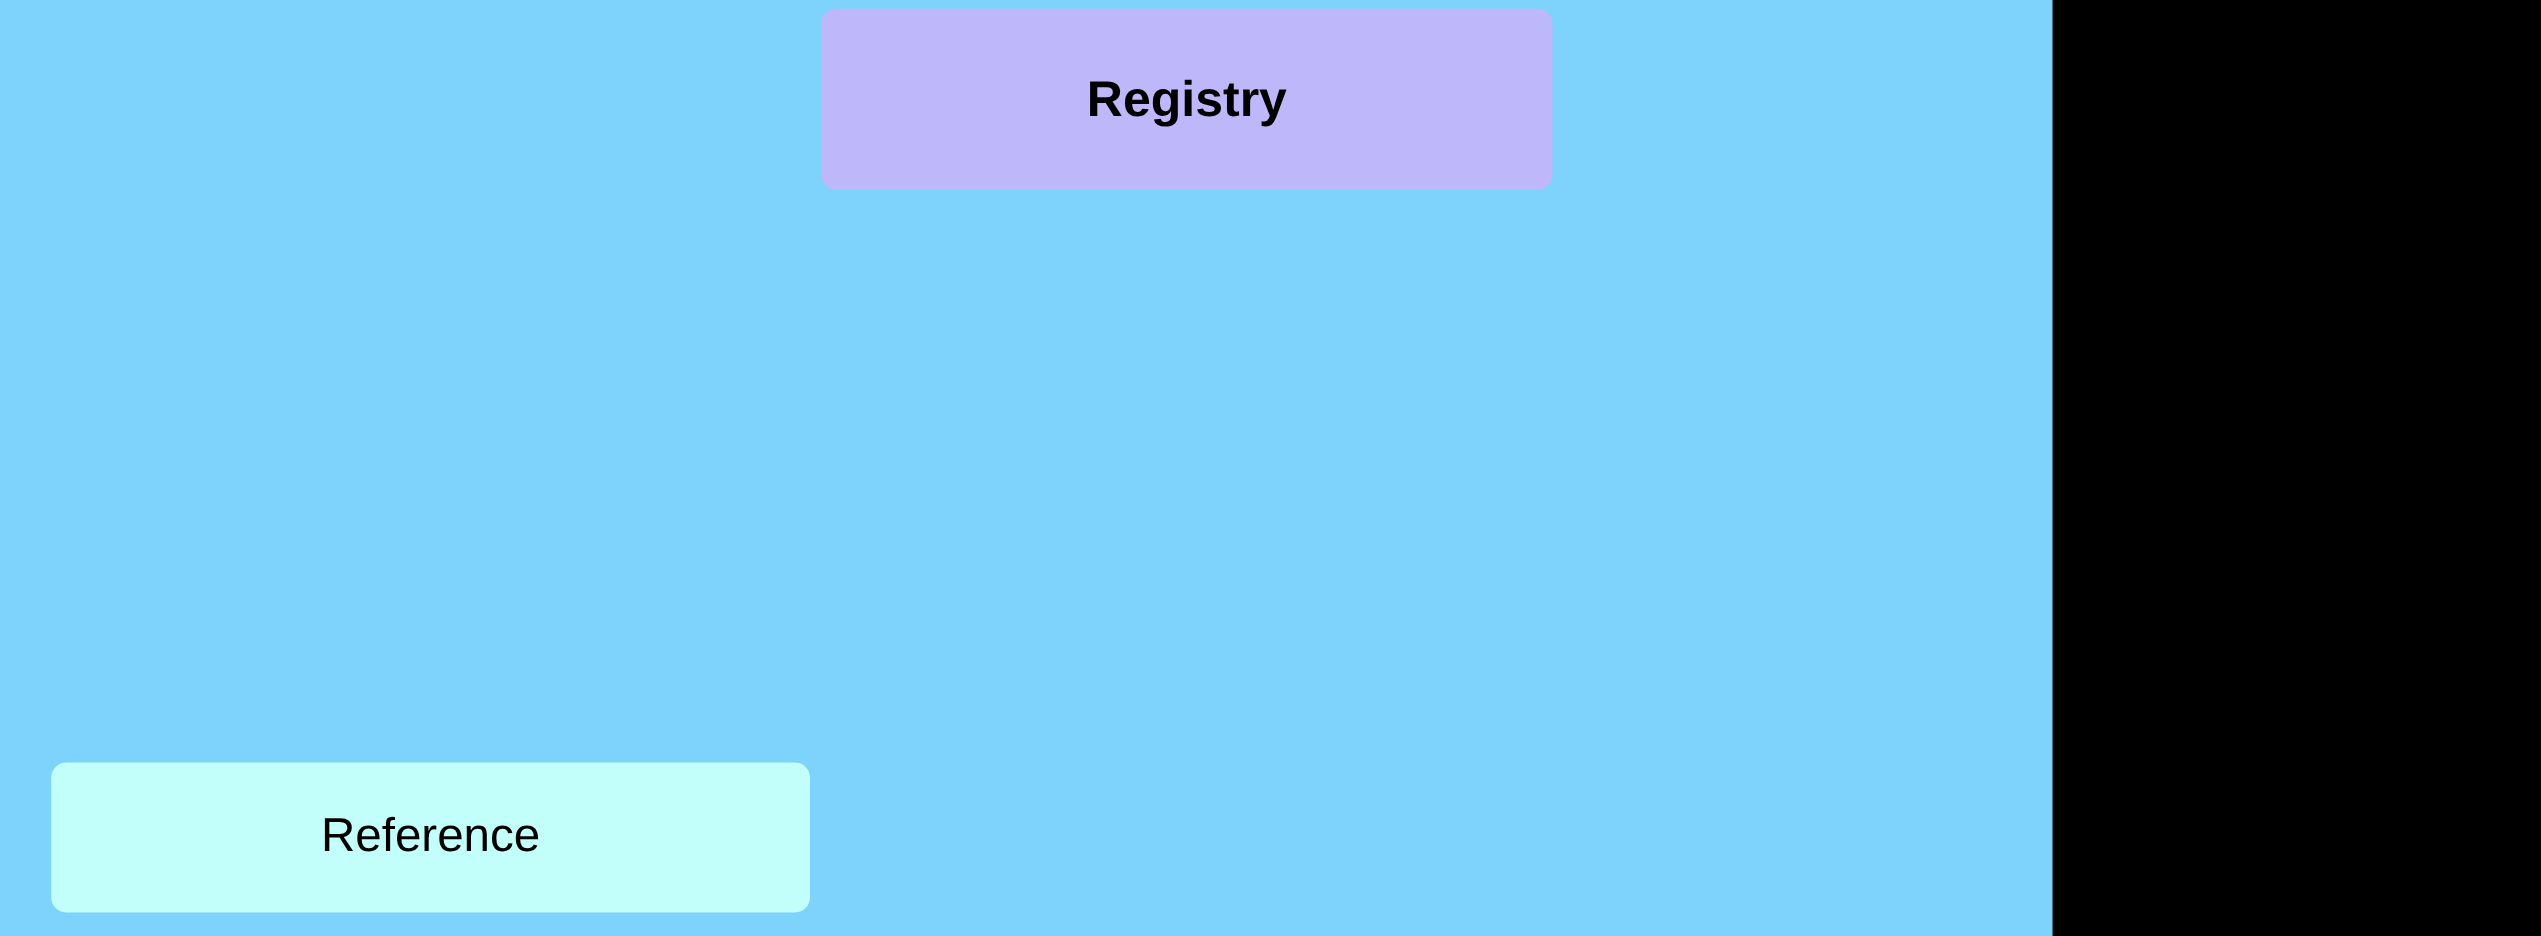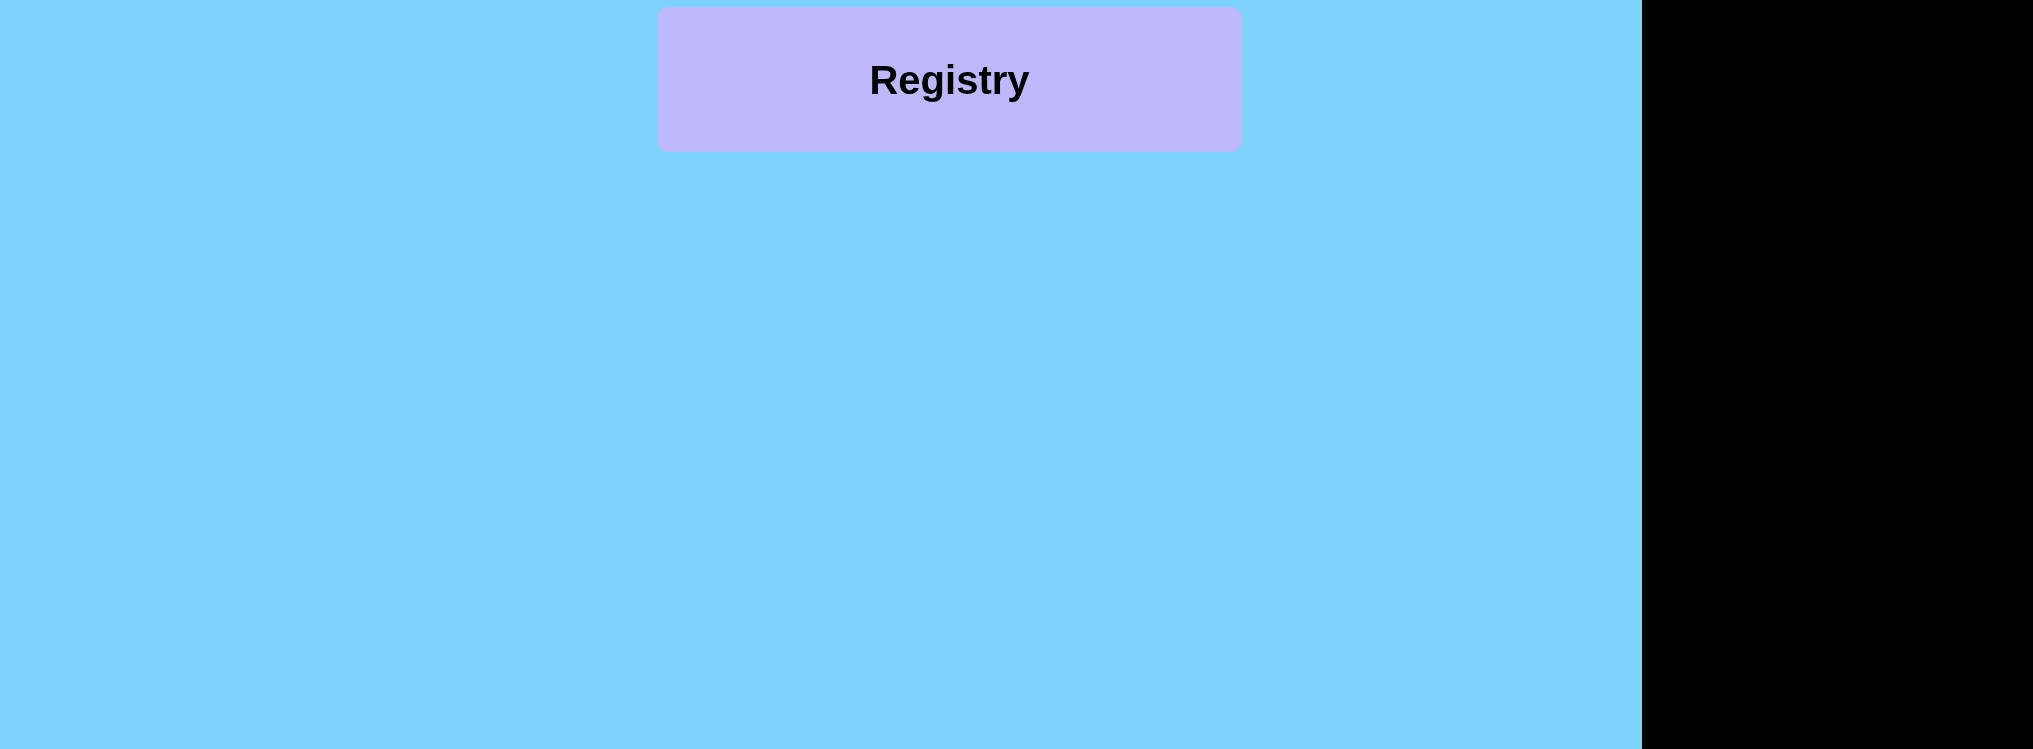--- a/index.html
+++ b/index.html
@@ -56,15 +56,18 @@
 </style>
 </head>
 <body>
 
 <div class="canvas">
 
   <div class="node node-registry" style="background: rgb(190, 184, 250);">
     <span class="node-label">Registry</span>
   </div>
 
+  <div class="node node-reference" style="background: rgb(194, 254, 250);">
+    <span class="node-label">Reference</span>
+  </div>
 
 
 </div>
 
 </body></html>

